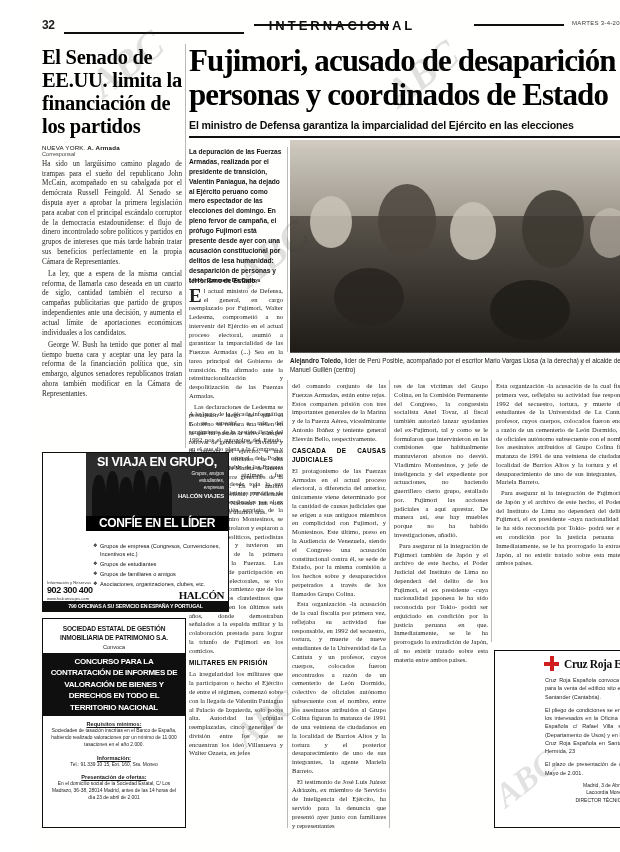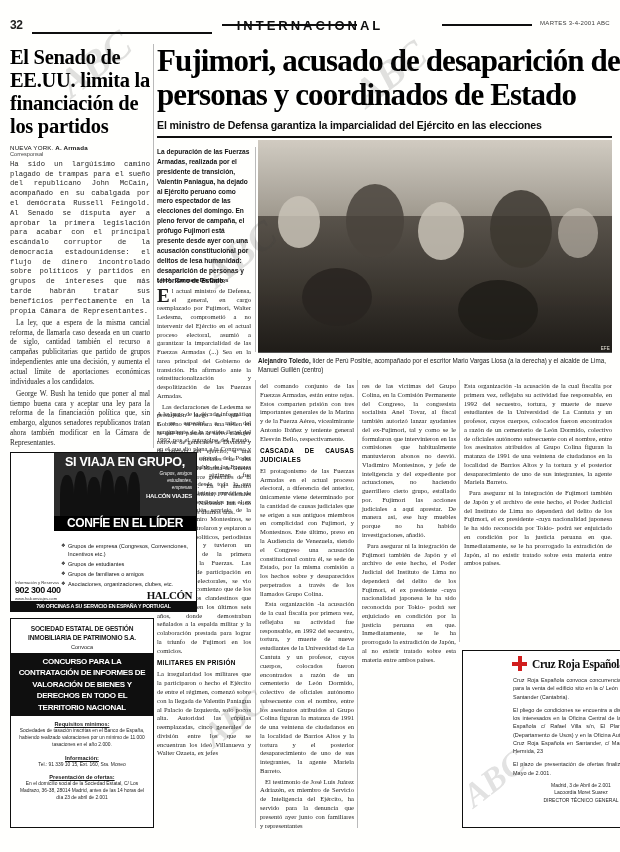--- a/index.html
+++ b/index.html
@@ -1,21 +1,21 @@
 <!DOCTYPE html>
 <html><head>
 <meta charset="utf-8">
 <style>
   html,body{margin:0;padding:0;background:#ffffff;}
   body{
     width:620px;height:852px;overflow:hidden;position:relative;
     font-family:"Liberation Serif", serif;color:#1a1a1a;
     filter:contrast(1.02);
   }
-  .page{position:absolute;inset:0;background:#fdfdfb;}
+  .page{position:absolute;inset:0;background:#fdfdfb;margin-left:32px;}
 
   
   .masthead{position:absolute;left:10px;top:18px;width:600px;height:22px;}
   .folio{position:absolute;left:0;top:0;font-family:"Liberation Sans",sans-serif;
          font-weight:700;font-size:12px;letter-spacing:-.5px;color:#222;}
   .rule-left{position:absolute;left:22px;top:14px;height:2px;background:#111;width:180px;}
   .rule-mid{position:absolute;left:212px;top:6px;height:1.5px;background:#111;width:135px;}
   .section{position:absolute;left:0;right:0;top:0;text-align:center;
     font-family:"Liberation Sans",sans-serif;font-weight:700;font-size:13px;
     letter-spacing:3px;color:#111;}
@@ -30,21 +30,21 @@
   .leftcol{position:absolute;left:10px;top:46px;width:140px;}
   .lc-head{font-family:"Liberation Serif",serif;font-weight:700;font-size:20.5px;
     line-height:1.12;letter-spacing:-.3px;color:#000;margin:0 0 6px 0;}
   .byline{font-family:"Liberation Sans",sans-serif;font-size:6.2px;font-weight:700;
     letter-spacing:.2px;color:#111;margin-top:4px;}
   .byline .city{font-weight:400;}
   .byrole{font-family:"Liberation Sans",sans-serif;font-size:5.6px;color:#444;margin-bottom:3px;}
   .body-txt{font-size:7.2px;line-height:1.36;text-align:justify;color:#262626;
     font-family:"Liberation Serif",serif;}
   .body-txt p{margin:0 0 2.5px 0;text-indent:6px;}
-  .body-txt p.first{text-indent:0;font-family:Liberation Mono, monospace;}
+  .body-txt p.first{text-indent:0;}
 
   
   .mainhead{position:absolute;left:157px;top:44px;width:455px;}
   .mh-l{font-family:"Liberation Serif",serif;font-weight:700;font-size:31px;
     line-height:1.09;letter-spacing:-.9px;color:#000;margin:0;white-space:nowrap;}
   .subhead{position:absolute;left:157px;top:119px;width:458px;
     font-family:"Liberation Sans",sans-serif;font-weight:700;font-size:10.6px;
     letter-spacing:-.15px;color:#111;}
   .hrule{position:absolute;background:#111;}
 

